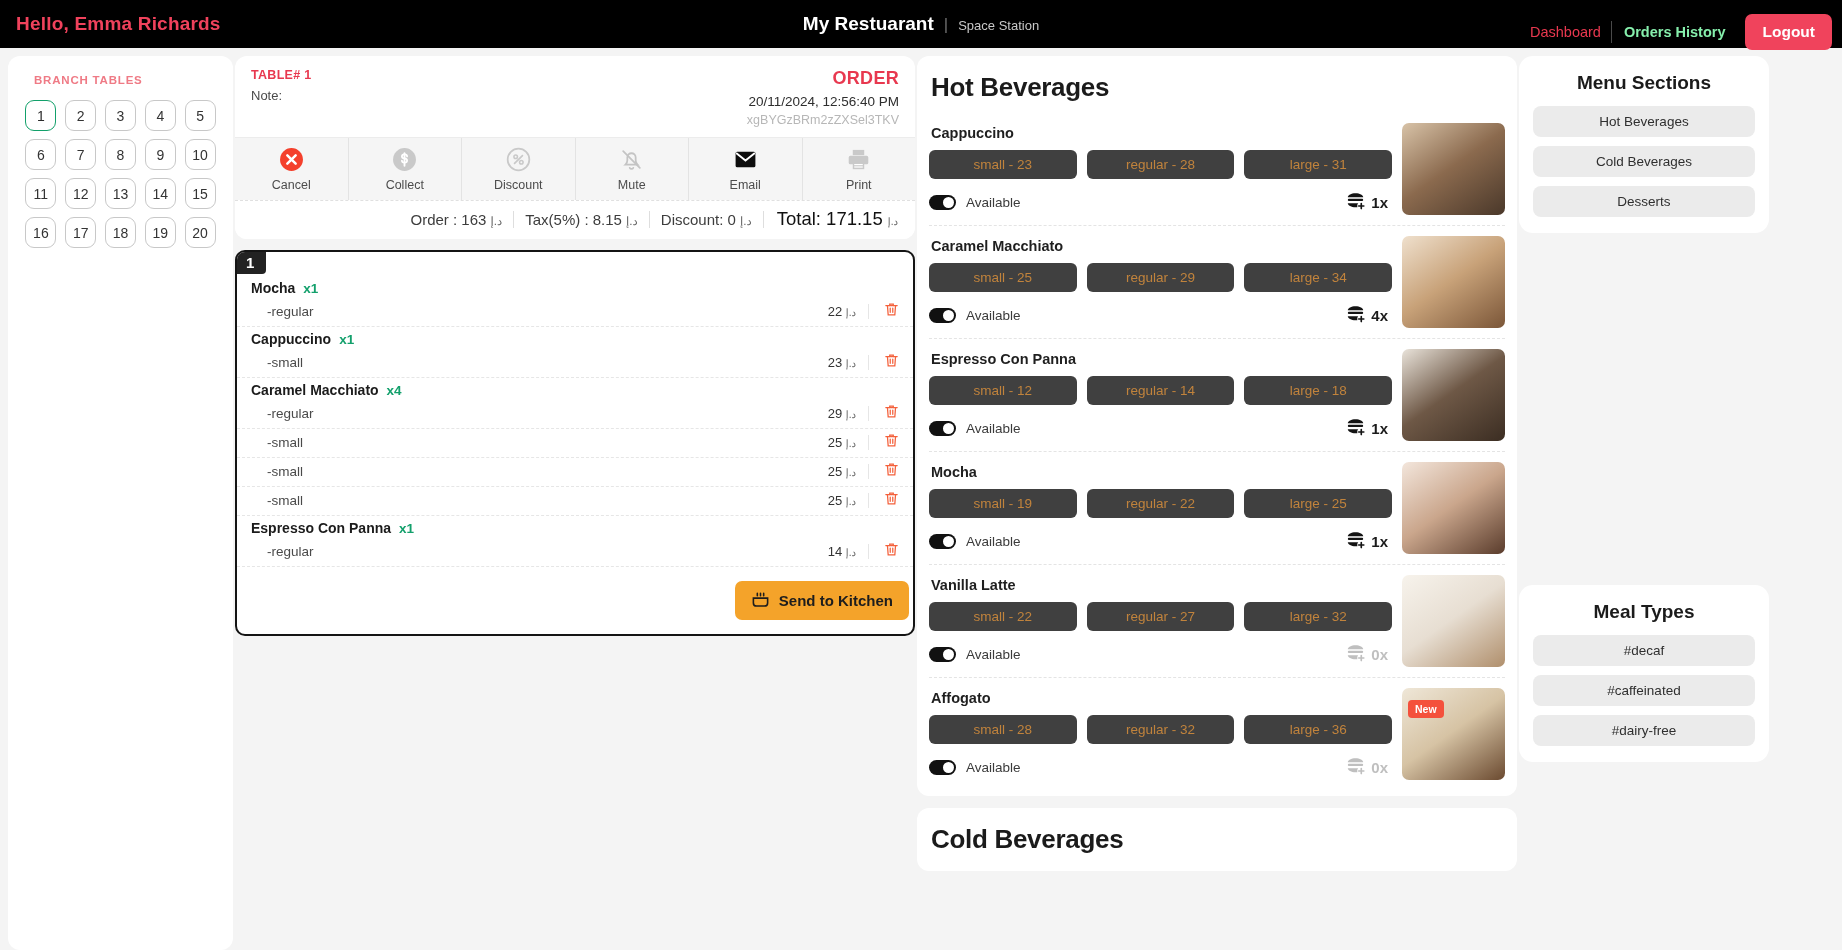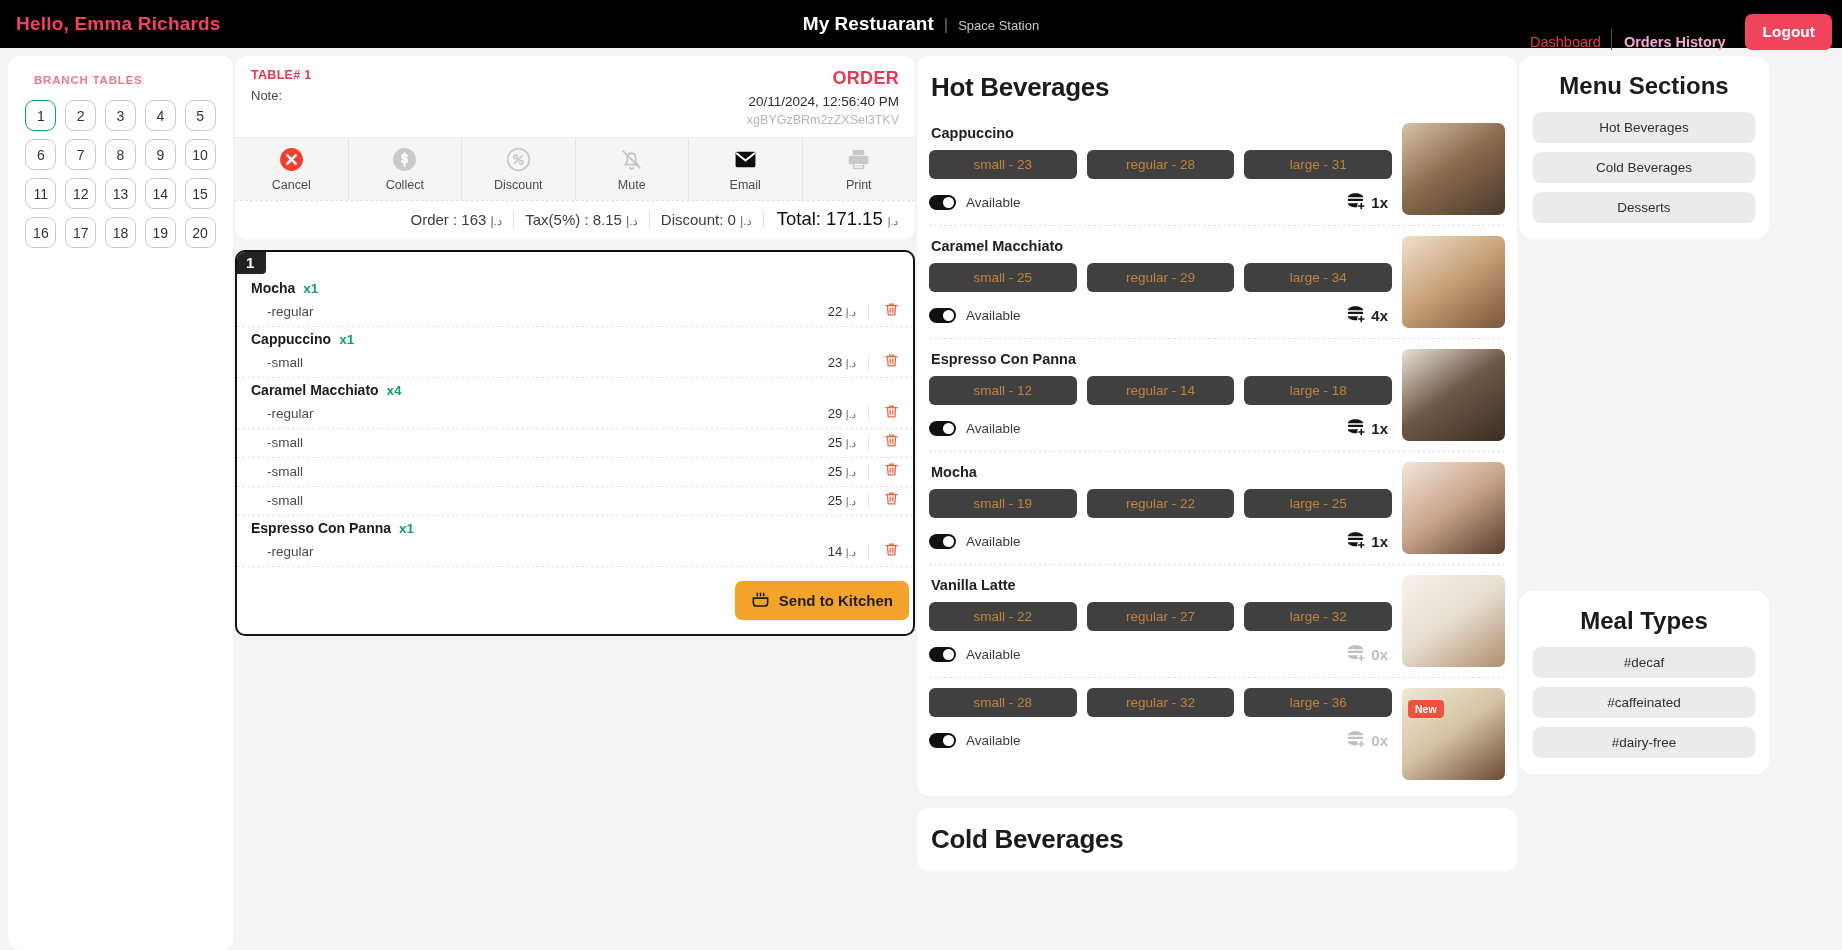--- a/index.html
+++ b/index.html
@@ -22,26 +22,26 @@
     margin-left: 16px; letter-spacing: .2px;
   }
   .brandwrap {
     position: absolute; left: 50%; transform: translateX(-50%);
     display: flex; align-items: baseline; gap: 10px;
   }
   .brand-name { color: #fff; font-size: 19px; font-weight: 700; }
   .brand-sep { color: #6e6e6e; font-size: 17px; }
   .brand-branch { color: #c9c9c9; font-size: 13px; }
   .navwrap {
-    position: absolute; right: 0; top: 2px; height: 48px;
-    display: flex; align-items: flex-end; gap: 0;
+    position: absolute; right: 0; top: 8px; height: 48px;
+    display: flex; align-items: center; gap: 0;
   }
   .nav-dashboard { color: #e8384f; font-size: 14.5px; padding: 0 10px; }
   .nav-divider { width: 1px; height: 22px; background: #4a4a4a; }
-  .nav-orders { color: #f9a8d4; font-size: 14.5px; font-weight: 600; padding: 0 12px; }
+  .nav-orders { color: #86efac; font-size: 14.5px; font-weight: 600; padding: 0 12px; }
   .logout-btn {
     background: #f0435c; color: #fff; font-size: 15.5px; font-weight: 700;
     border: none; border-radius: 7px; padding: 9px 17px; margin-left: 8px;
     margin-right: 10px; cursor: pointer;
   }
 
   
   .page {
     display: flex; gap: 2px;
     padding: 8px 8px 0 8px;
@@ -212,21 +212,21 @@
     background: #f4513c; color: #fff; font-size: 10.5px; font-weight: 700;
     padding: 3px 7px; border-radius: 4px;
   }
 
   
   .right-col { width: 250px; min-width: 250px; }
   .side-card {
     background: #fff; border-radius: 14px; padding: 16px 14px 16px 14px;
   }
   .side-title {
-    text-align: center; font-size: 24px; font-weight: 700; color: #1b1b1b;
+    text-align: center; font-size: 19px; font-weight: 700; color: #1b1b1b;
     margin-bottom: 12px;
   }
   .side-btn {
     display: block; width: 100%; background: #ebebeb; border: none;
     border-radius: 8px; padding: 8px 0; margin-bottom: 9px;
     font-size: 13.5px; color: #2f2f2f; cursor: pointer;
     font-family: "Liberation Sans", sans-serif;
   }
   .side-btn:last-child { margin-bottom: 0; }
   .spacer-lg { height: 352px; }
@@ -618,20 +618,21 @@
                     <path d="M18.6 15.4v5.8M15.7 18.3h5.8" stroke="#bfbfbf" stroke-width="1.9" stroke-linecap="round"></path>
                   </svg></span>
                 <span class="count zero">0x</span>
               </div>
             </div>
           </div>
           <div class="mi-thumb" style="background:linear-gradient(145deg,#f7f3ec 0%,#e7ded2 48%,#b08f6c 100%)"></div>
         </div>
         <div class="mi">
           <div class="mi-main">
+            <div class="mi-name">Affogato</div>
             <div class="mi-sizes">
               <button class="size-chip">small - 28</button>
               <button class="size-chip">regular - 32</button>
               <button class="size-chip">large - 36</button>
             </div>
             <div class="mi-foot">
               <div class="avail">
                 <div class="toggle"></div>
                 <span class="avail-label">Available</span>
               </div>

